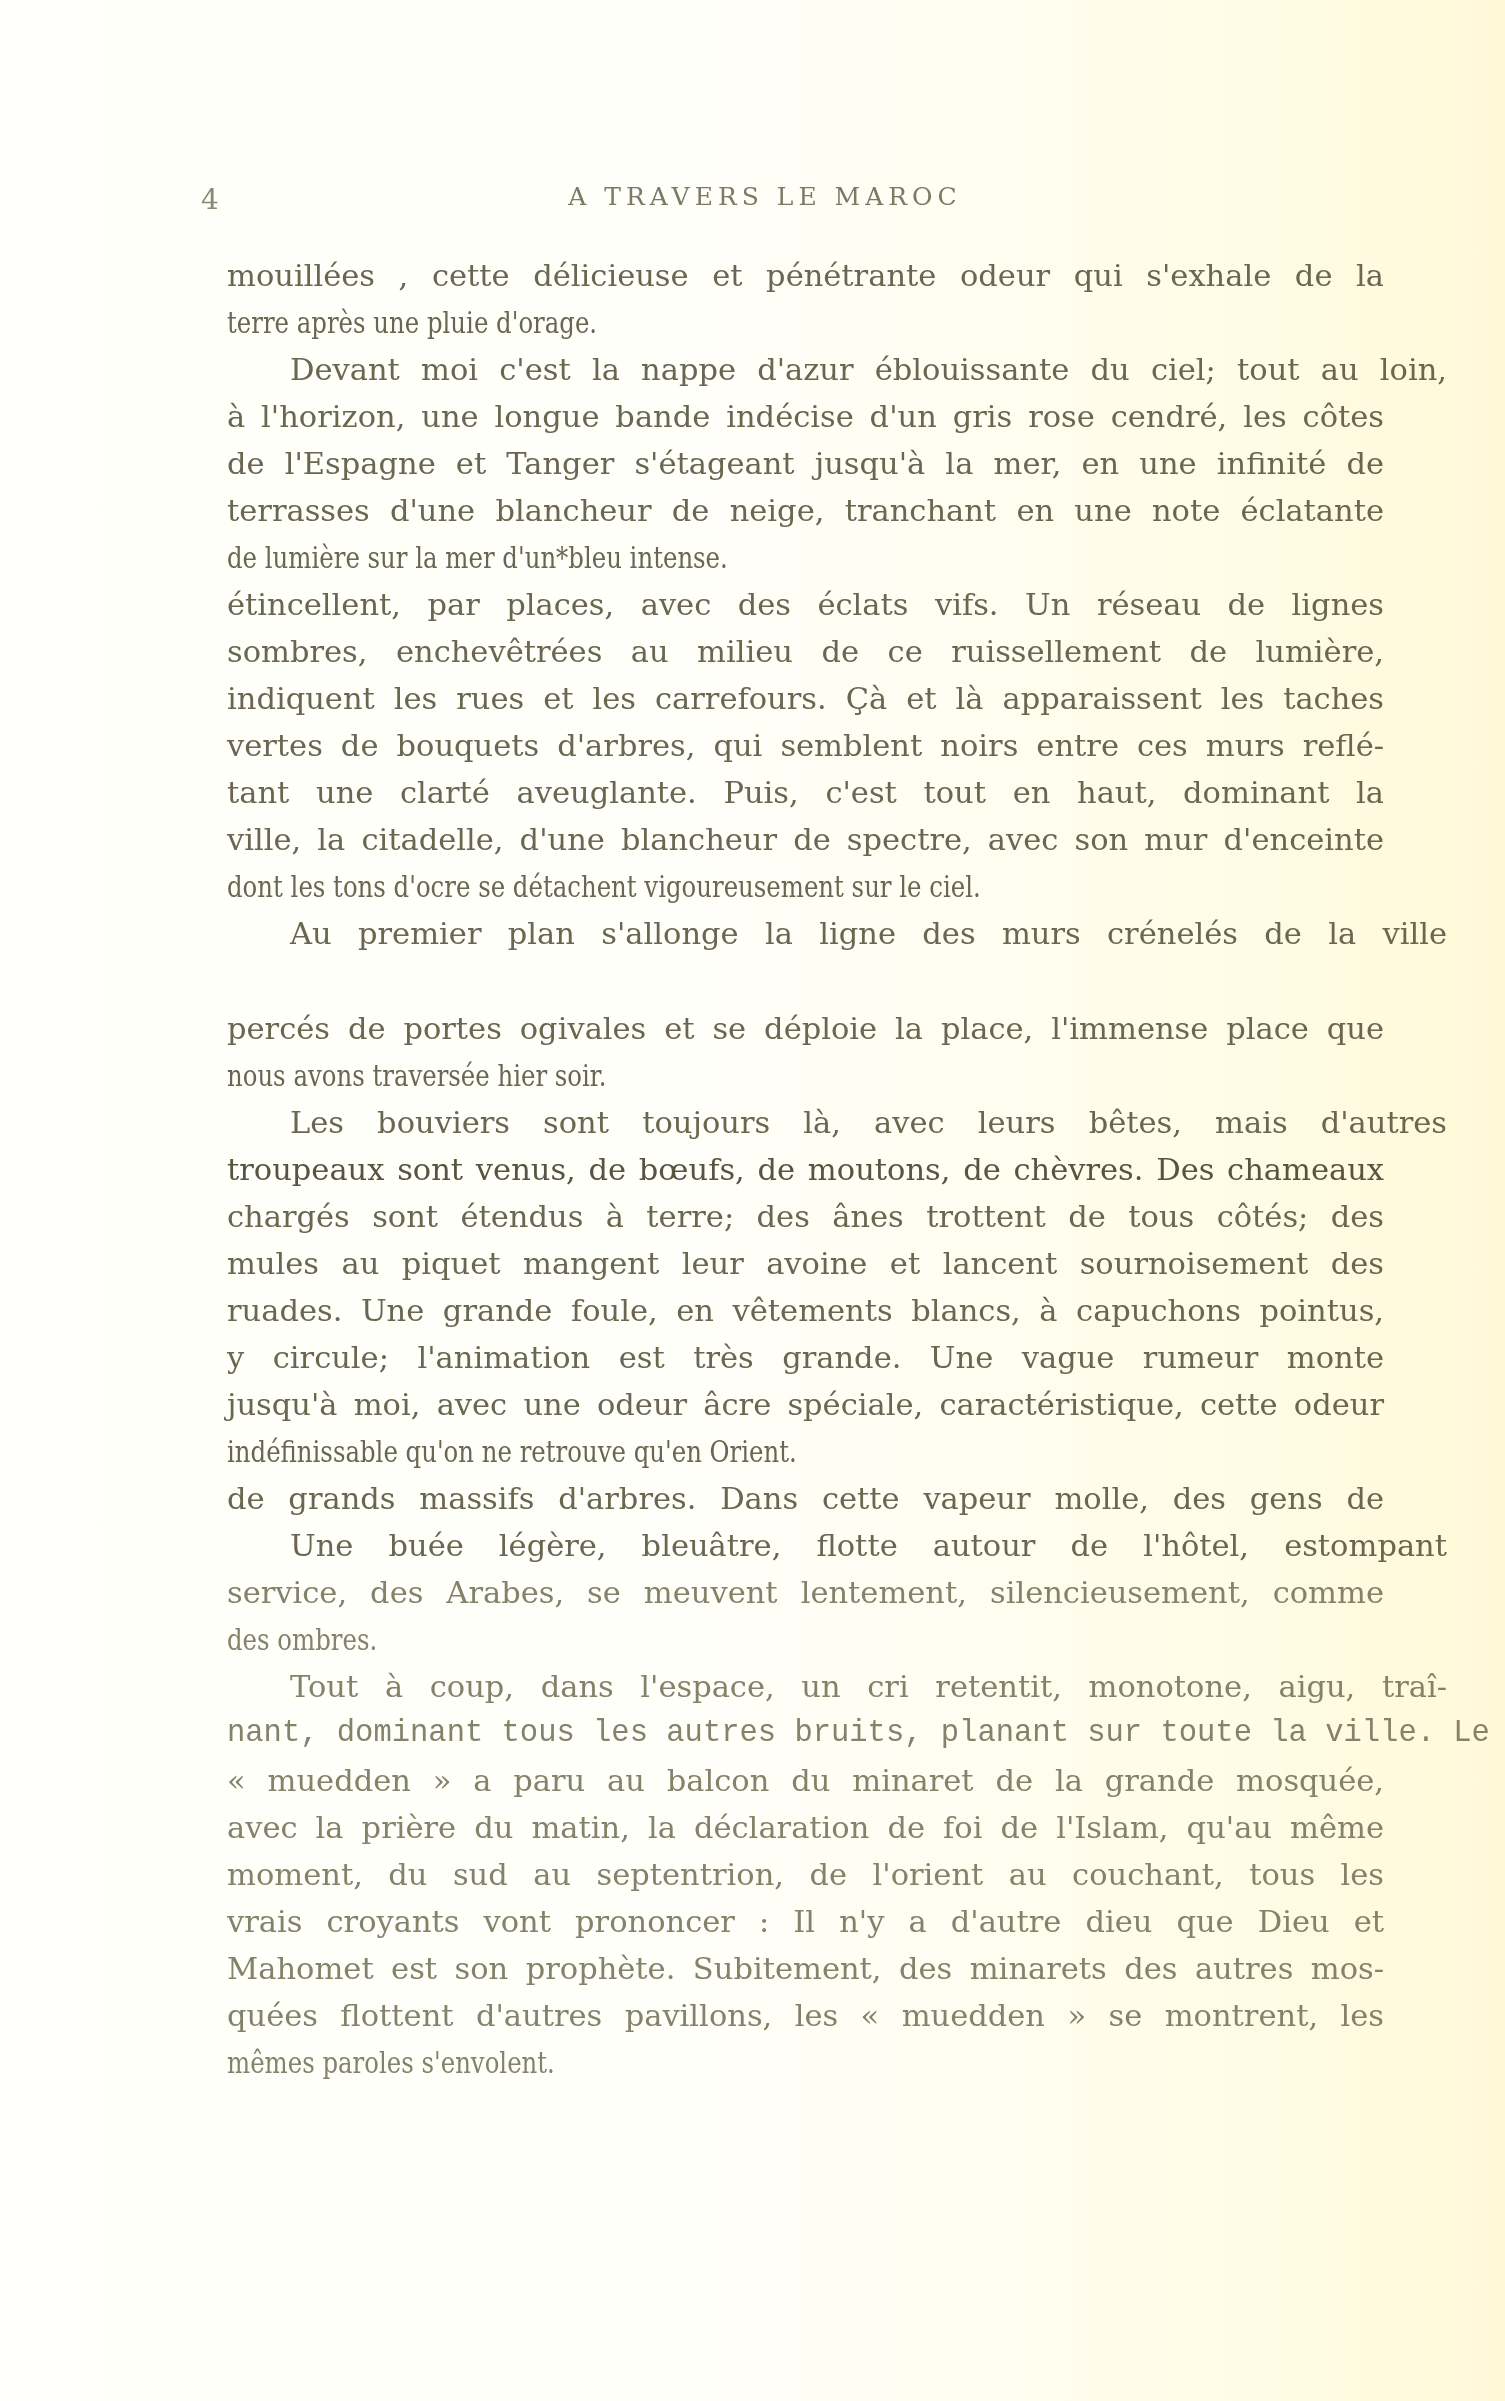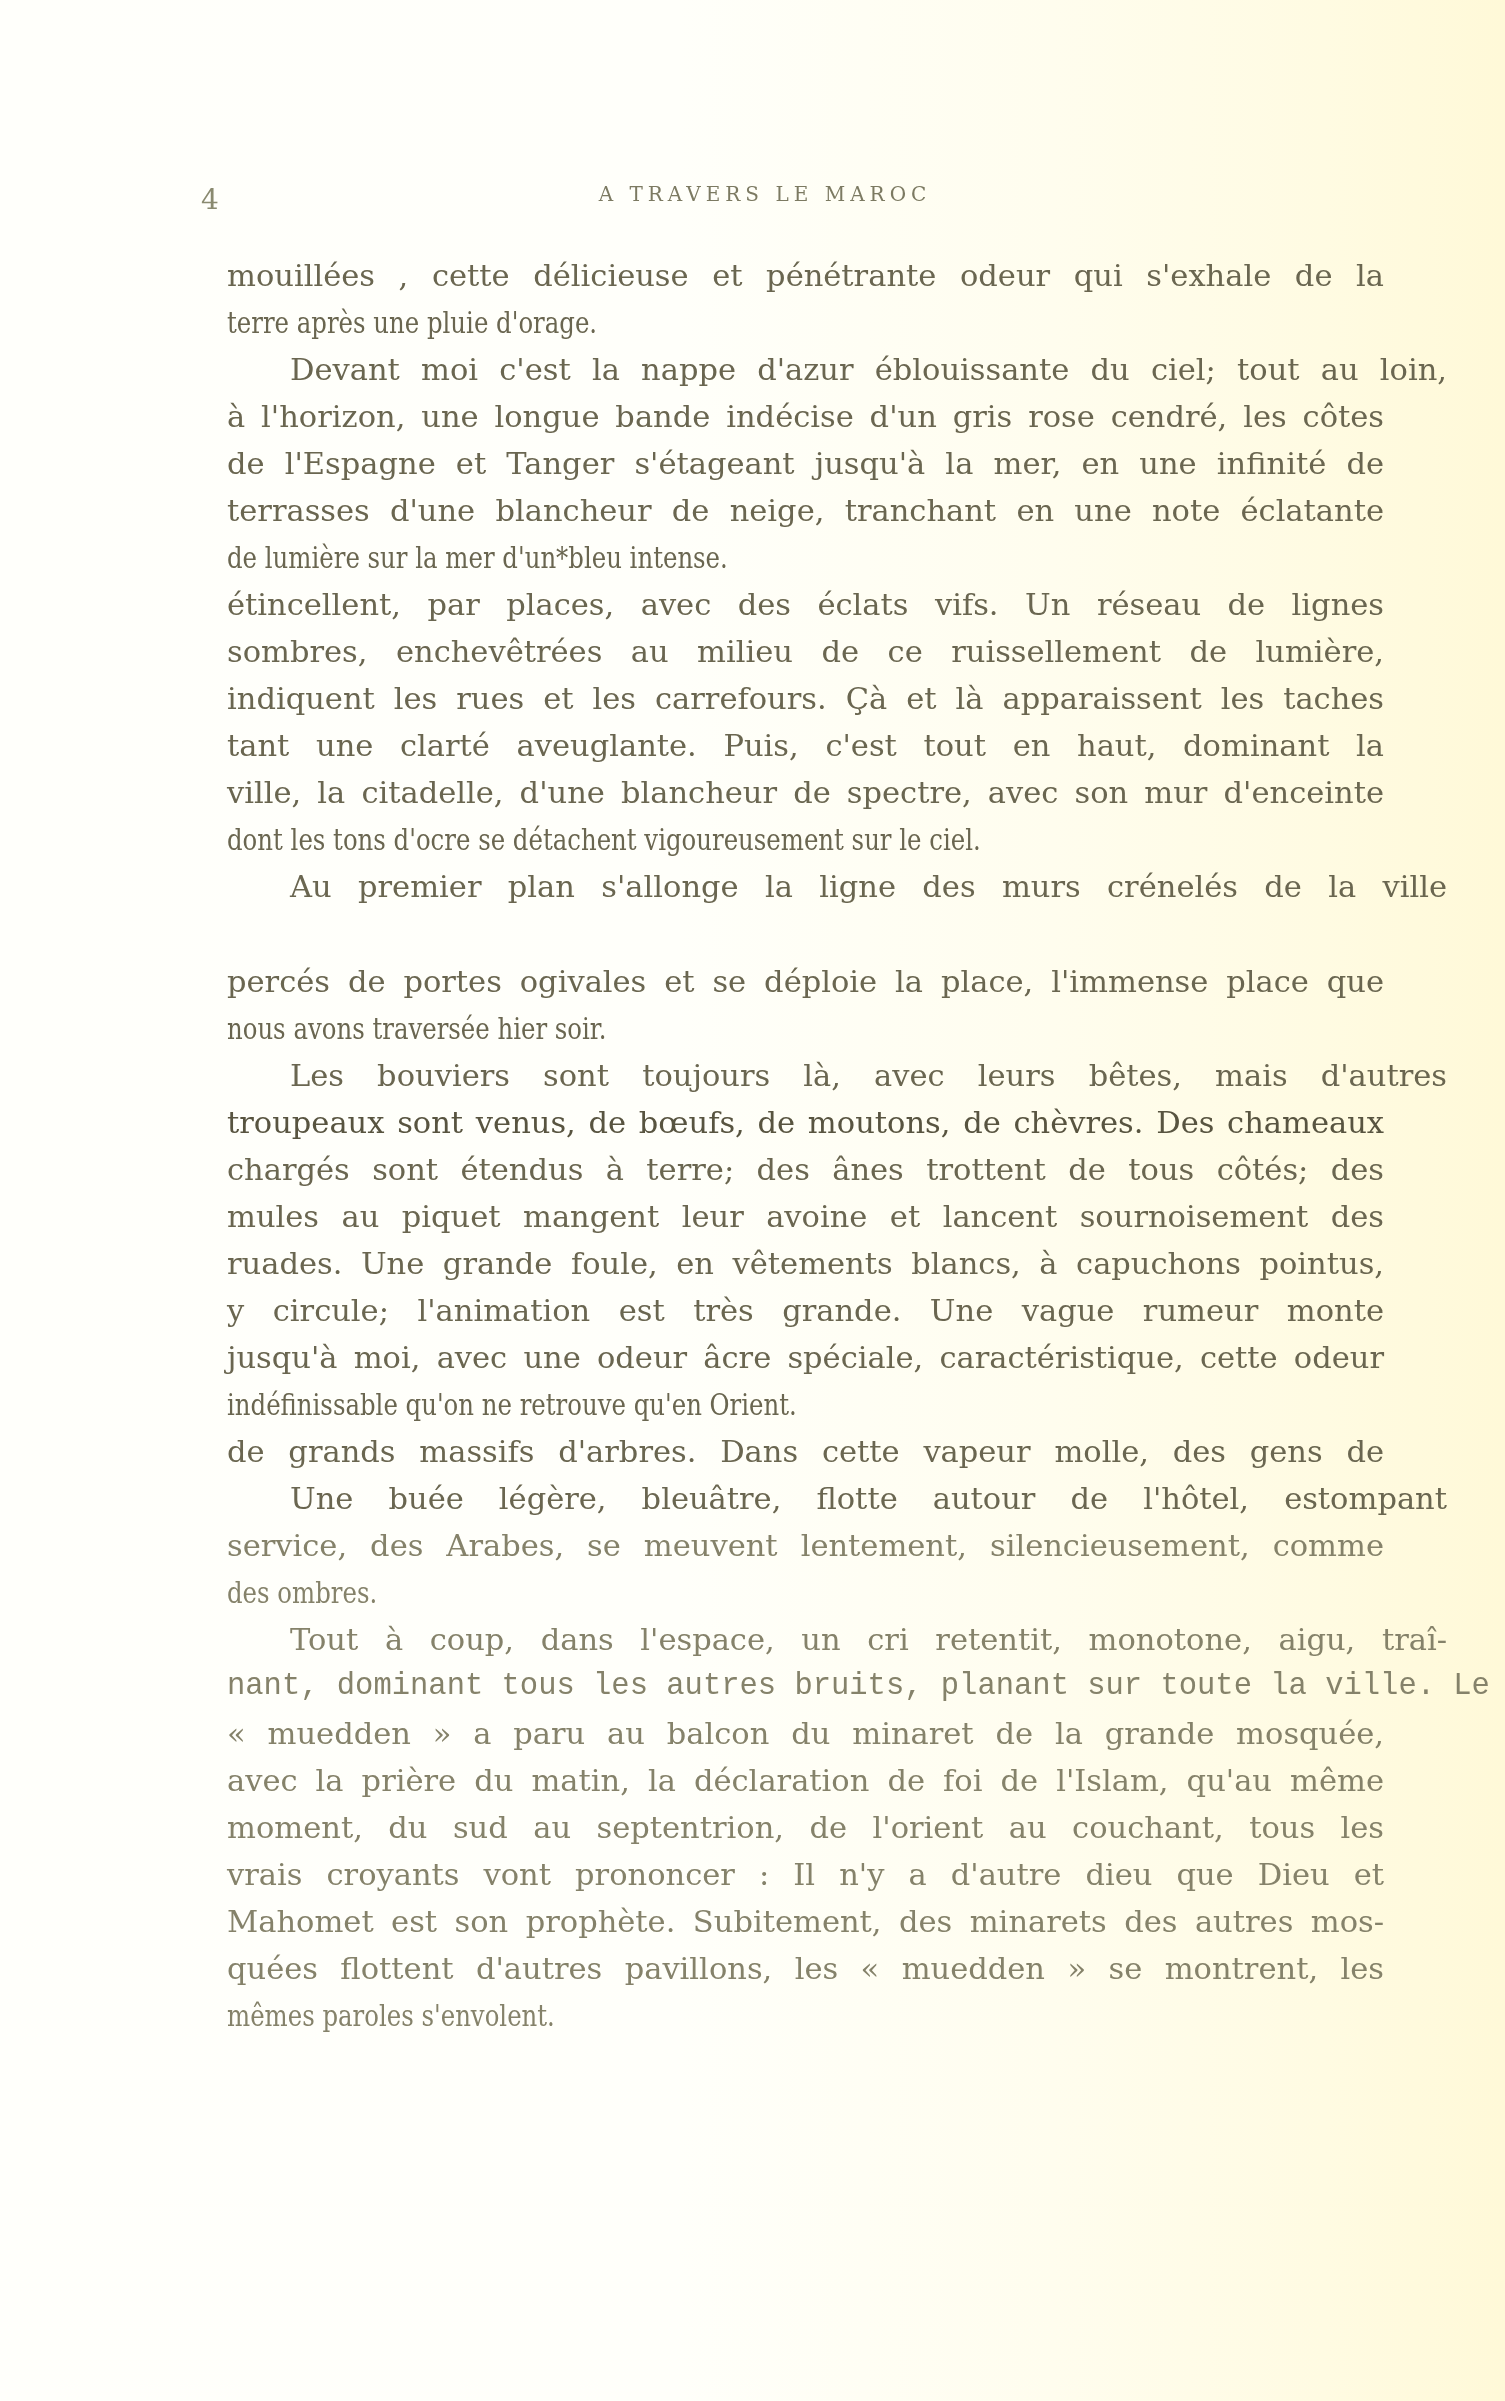--- a/index.html
+++ b/index.html
@@ -18,21 +18,21 @@
       top: 183px;
       font-size: 28px;
       color: #8a8a70;
     }
     .running-head {
       position: absolute;
       left: 0;
       width: 1505px;
       top: 182px;
       text-align: center;
-      font-size: 20px;
+      font-size: 25px;
       letter-spacing: 5px;
       color: #7c7a62;
       padding-left: 25px;
       box-sizing: border-box;
     }
     .body-text {
       position: absolute;
       left: 227px;
       top: 252px;
       width: 1157px;
@@ -70,20 +70,21 @@
     <span class="line" style="width: 1157px;">à l'horizon, une longue bande indécise d'un gris rose cendré, les côtes</span>
     <span class="line" style="width: 1157px;">de l'Espagne et Tanger s'étageant jusqu'à la mer, en une infinité de</span>
     <span class="line" style="width: 1157px;">terrasses d'une blancheur de neige, tranchant en une note éclatante</span>
     <span class="line last" style="transform: scaleX(0.8);">de lumière sur la mer d'un*bleu intense.</span>
   </div>
 
   <div>
     <span class="line" style="width: 1157px;">étincellent, par places, avec des éclats vifs. Un réseau de lignes</span>
     <span class="line" style="width: 1157px;">sombres, enchevêtrées au milieu de ce ruissellement de lumière,</span>
     <span class="line" style="width: 1157px;">indiquent les rues et les carrefours. Çà et là apparaissent les taches</span>
+    <span class="line" style="width: 1157px;">vertes de bouquets d'arbres, qui semblent noirs entre ces murs reflé-</span>
     <span class="line" style="width: 1157px;">tant une clarté aveuglante. Puis, c'est tout en haut, dominant la</span>
     <span class="line" style="width: 1157px;">ville, la citadelle, d'une blancheur de spectre, avec son mur d'enceinte</span>
     <span class="line last" style="transform: scaleX(0.8);">dont les tons d'ocre se détachent vigoureusement sur le ciel.</span>
   </div>
 
   <div>
     <span class="line indent" style="width: 1157px;">Au premier plan s'allonge la ligne des murs crénelés de la ville</span>
     <span class="line" style="width: 1157px; margin-top: 48px;">percés de portes ogivales et se déploie la place, l'immense place que</span>
     <span class="line last" style="transform: scaleX(0.8);">nous avons traversée hier soir.</span>
   </div>

